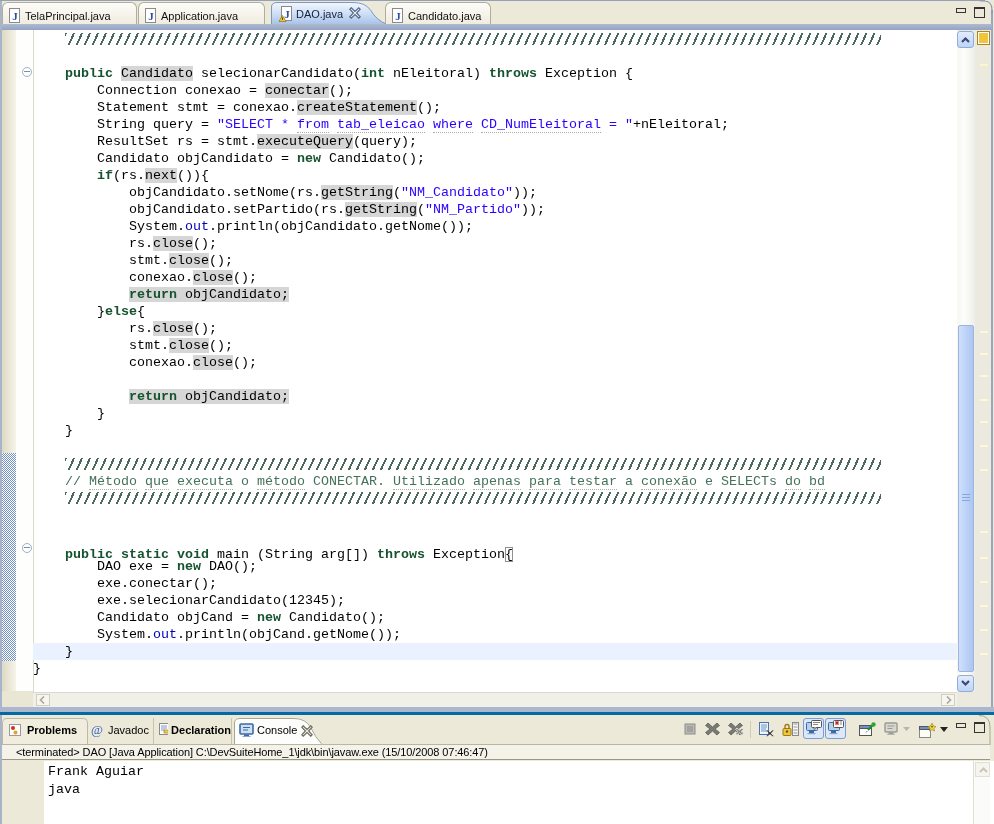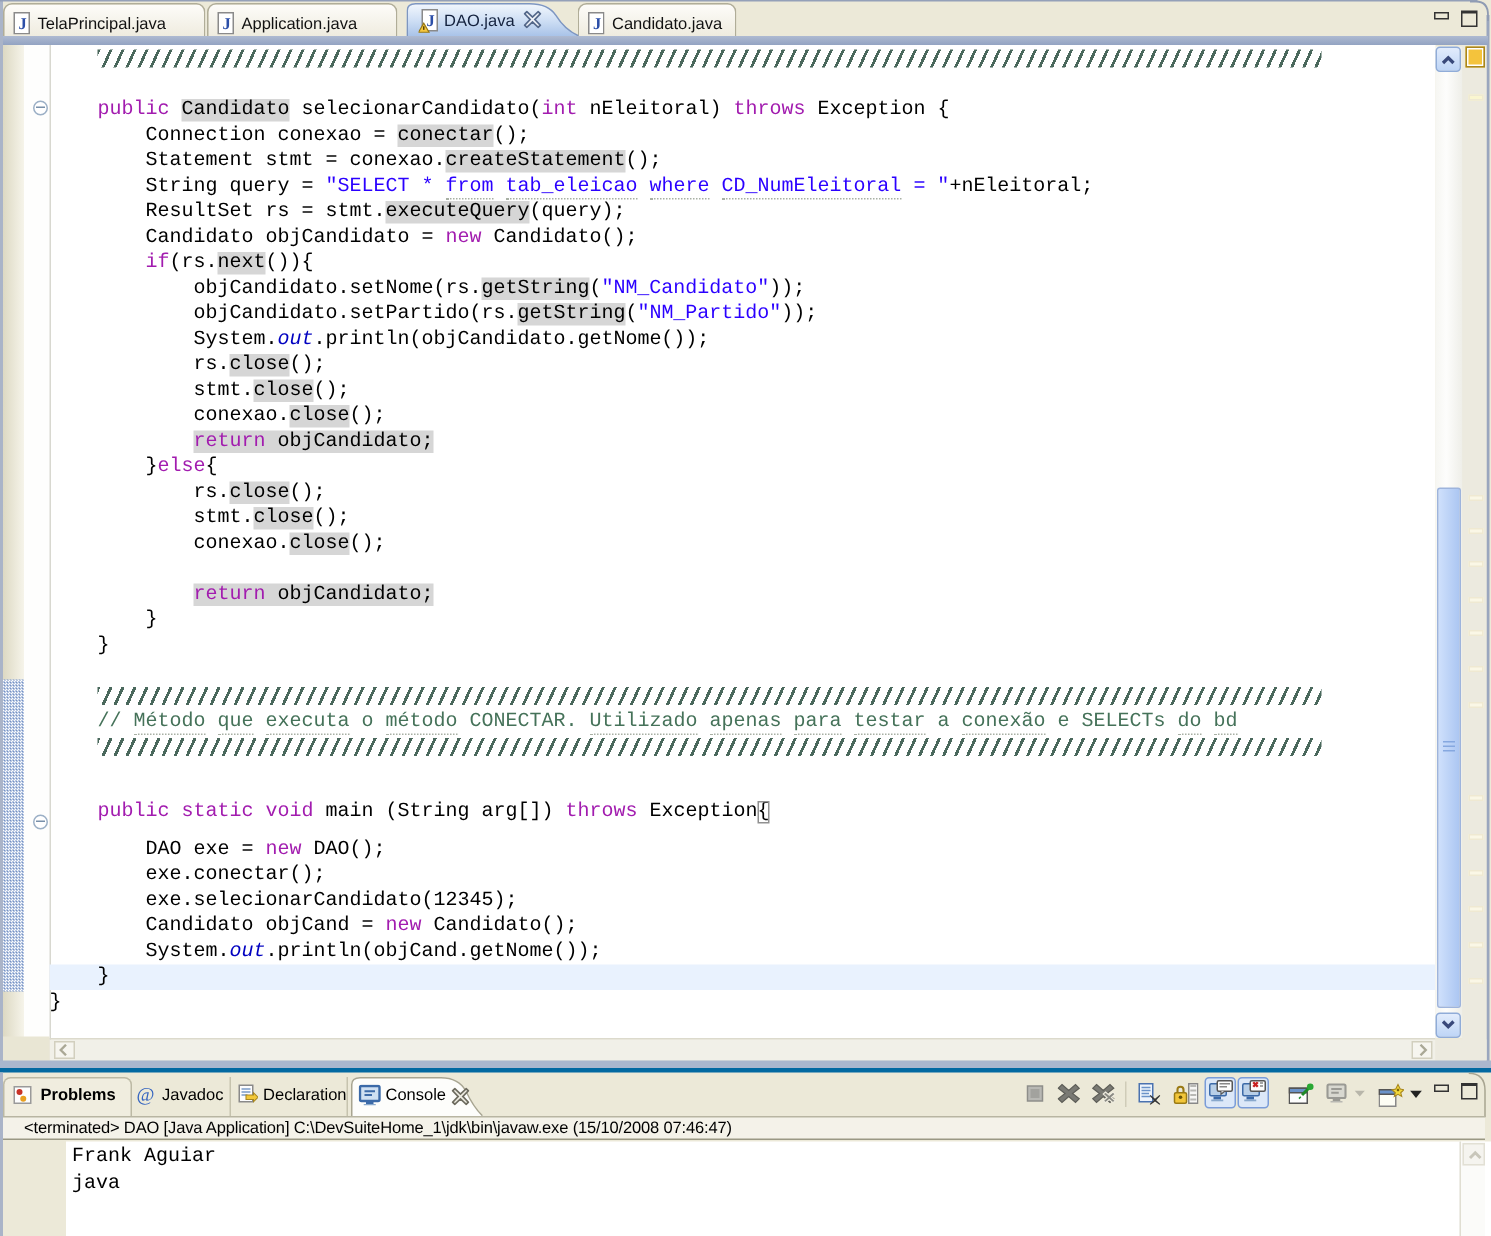--- a/index.html
+++ b/index.html
@@ -22,24 +22,24 @@
 #ruler{position:absolute;left:2px;top:30px;width:14px;height:663px;background:linear-gradient(90deg,#ddd9c3,#f6f4ea);}
 #hatch{position:absolute;left:2px;top:453px;width:14px;height:208px;background:repeating-conic-gradient(#7391c5 0% 25%,#ffffff 0% 50%) 0 0/2px 2px;}
 #foldr{position:absolute;left:16px;top:30px;width:17px;height:663px;background:#fefefd;}
 #fline{position:absolute;left:33px;top:30px;width:1px;height:677px;background:#d8d8d0;}
 .fold{position:absolute;left:22px;width:10px;height:10px;border:1px solid #9cb0c6;border-radius:50%;background:#fff;}
 .fold::after{content:"";position:absolute;left:1px;top:3px;width:6px;height:1px;background:#7890aa;}
 #curline{position:absolute;left:33px;top:643px;width:924px;height:17px;background:#e9f2fe;}
 .slash{position:absolute;left:65px;width:816px;height:12px;background:repeating-linear-gradient(114.4deg,#4a685c 0 1.9px,transparent 1.9px 7.29px);}
 #code{position:absolute;left:33px;top:0;font-family:"Liberation Mono",monospace;font-size:13.333px;line-height:17px;color:#000;}
 .ln{position:absolute;left:0;white-space:pre;height:17px;}
-.k{color:#a21caf;font-weight:normal;margin-top:12px;}
+.k{color:#14532d;font-weight:bold;margin-top:12px;}
 .s{color:#2a00ff;}
 .c{color:#457259;}
-.f{color:#0000c0;font-style:italic;}
+.f{color:#0000c0;}
 .hl{background:#d6d6d6;}
 .u{border-bottom:1px dotted #a8b0a4;}
 .box{outline:1px solid #909090;outline-offset:-1px;}
 
 #vsb{position:absolute;left:957px;top:31px;width:18px;height:661px;background:linear-gradient(90deg,#f6f6f2,#fdfdfc 40%,#eeeee8);}
 .sbtn{position:absolute;width:17px;height:17px;background:linear-gradient(#e2ecfc,#bed5f6);border:1px solid #90acd8;border-radius:3px;}
 .chev{position:absolute;left:3px;width:9px;height:9px;}
 #vthumb{position:absolute;left:958px;top:325px;width:16px;height:347px;border:1px solid #9eb4dc;border-radius:2px;background:linear-gradient(90deg,#cfe0fc,#abc6f2);}
 #vthumb .grip{position:absolute;left:3px;top:168px;width:8px;height:1px;background:#86a8e0;box-shadow:0 3px 0 #86a8e0,0 6px 0 #86a8e0;}
 
@@ -155,21 +155,21 @@
 <div class="ln" style="top:269px">            conexao.<span class="hl">close</span>();</div>
 <div class="ln" style="top:286px">            <span class="hl"><span class="k">return</span> objCandidato;</span></div>
 <div class="ln" style="top:303px">        }<span class="k">else</span>{</div>
 <div class="ln" style="top:320px">            rs.<span class="hl">close</span>();</div>
 <div class="ln" style="top:337px">            stmt.<span class="hl">close</span>();</div>
 <div class="ln" style="top:354px">            conexao.<span class="hl">close</span>();</div>
 <div class="ln" style="top:388px">            <span class="hl"><span class="k">return</span> objCandidato;</span></div>
 <div class="ln" style="top:405px">        }</div>
 <div class="ln" style="top:422px">    }</div>
 <div class="ln" style="top:473px">    <span class="c">// <span class="u">Método</span> <span class="u">que</span> <span class="u">executa</span> o <span class="u">método</span> CONECTAR. <span class="u">Utilizado</span> <span class="u">apenas</span> <span class="u">para</span> <span class="u">testar</span> a <span class="u">conexão</span> e SELECTs <span class="u">do</span> <span class="u">bd</span></span></div>
-<div class="ln" style="top:533px">    <span class="k">public</span> <span class="k">static</span> <span class="k">void</span> main (String arg[]) <span class="k">throws</span> Exception<span class="box">{</span></div>
+<div class="ln" style="top:546px">    <span class="k">public</span> <span class="k">static</span> <span class="k">void</span> main (String arg[]) <span class="k">throws</span> Exception<span class="box">{</span></div>
 <div class="ln" style="top:558px">        DAO exe = <span class="k">new</span> DAO();</div>
 <div class="ln" style="top:575px">        exe.conectar();</div>
 <div class="ln" style="top:592px">        exe.selecionarCandidato(12345);</div>
 <div class="ln" style="top:609px">        Candidato objCand = <span class="k">new</span> Candidato();</div>
 <div class="ln" style="top:626px">        System.<span class="f">out</span>.println(objCand.getNome());</div>
 <div class="ln" style="top:643px">    }</div>
 <div class="ln" style="top:660px">}</div>
   </div>
 
   <div id="vsb"></div>
@@ -233,21 +233,21 @@
   <div class="vtab" style="left:88px;width:66px;border-right:1px solid #c6c3ae;">
     <span style="margin-left:3px;color:#3565c0;font-size:13px;font-family:'Liberation Serif',serif;">@</span>
     <span style="margin-left:5px;">Javadoc</span>
   </div>
   <div class="vtab" style="left:155px;width:77px;border-right:1px solid #c6c3ae;">
     <svg style="margin-left:2px;" width="16" height="15">
         <rect x="2.5" y="1.5" width="9" height="11" fill="#fdfdfd" stroke="#8a8a8a"></rect>
         <path d="M4,4 h6 M4,6 h6 M4,8 h4" stroke="#7a9ac8" stroke-width="1"></path>
         <path d="M8,9 L13,9 L13,7.5 L16,10.5 L13,13.5 L13,12 L8,12 Z" fill="#f3c838" stroke="#a8861e" stroke-width="0.7" transform="translate(-1,-1)"></path>
       </svg>
-    <span style="margin-left:3px;">Declaration</span>
+    <span style="margin-left:3px;font-weight:bold;">Declaration</span>
   </div>
   <div id="vt-console">
     <svg width="88" height="27" style="position:absolute;left:0;top:0;">
       <path d="M0,27 L0,6 Q0,1 6,1 L60,1 Q72,1 77,10 Q82,21 88,27 Z" fill="#fdfdfb"></path>
         <path d="M0.5,27 L0.5,6 Q0.5,1.5 6,1.5 L60,1.5 Q71.6,1.5 76.6,10.3 Q81.6,21 87.6,26.8" fill="none" stroke="#a8a591" stroke-width="1"></path>
     </svg>
     <svg style="position:absolute;left:5px;top:6px;" width="15" height="14">
         <rect x="1" y="1" width="13" height="10" rx="1" fill="#cfe0f2" stroke="#3c6aa8" stroke-width="1.6"></rect>
         <path d="M4,4.5 h7 M4,7 h5" stroke="#3c6aa8" stroke-width="1.2"></path>
         <rect x="5" y="11.5" width="5" height="1.5" fill="#3c6aa8"></rect>

